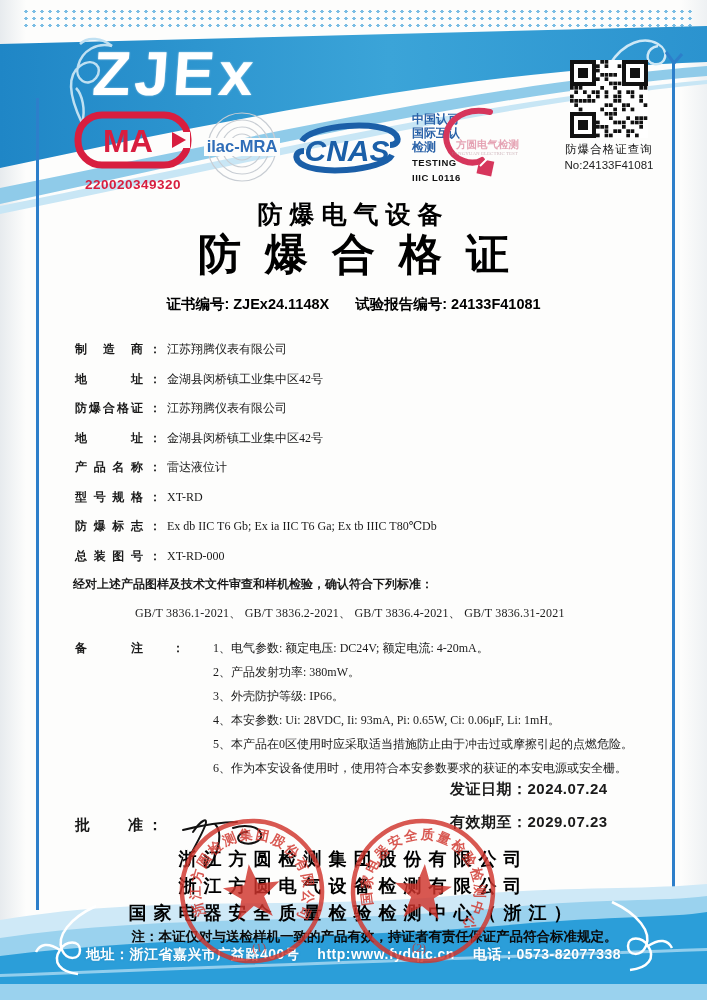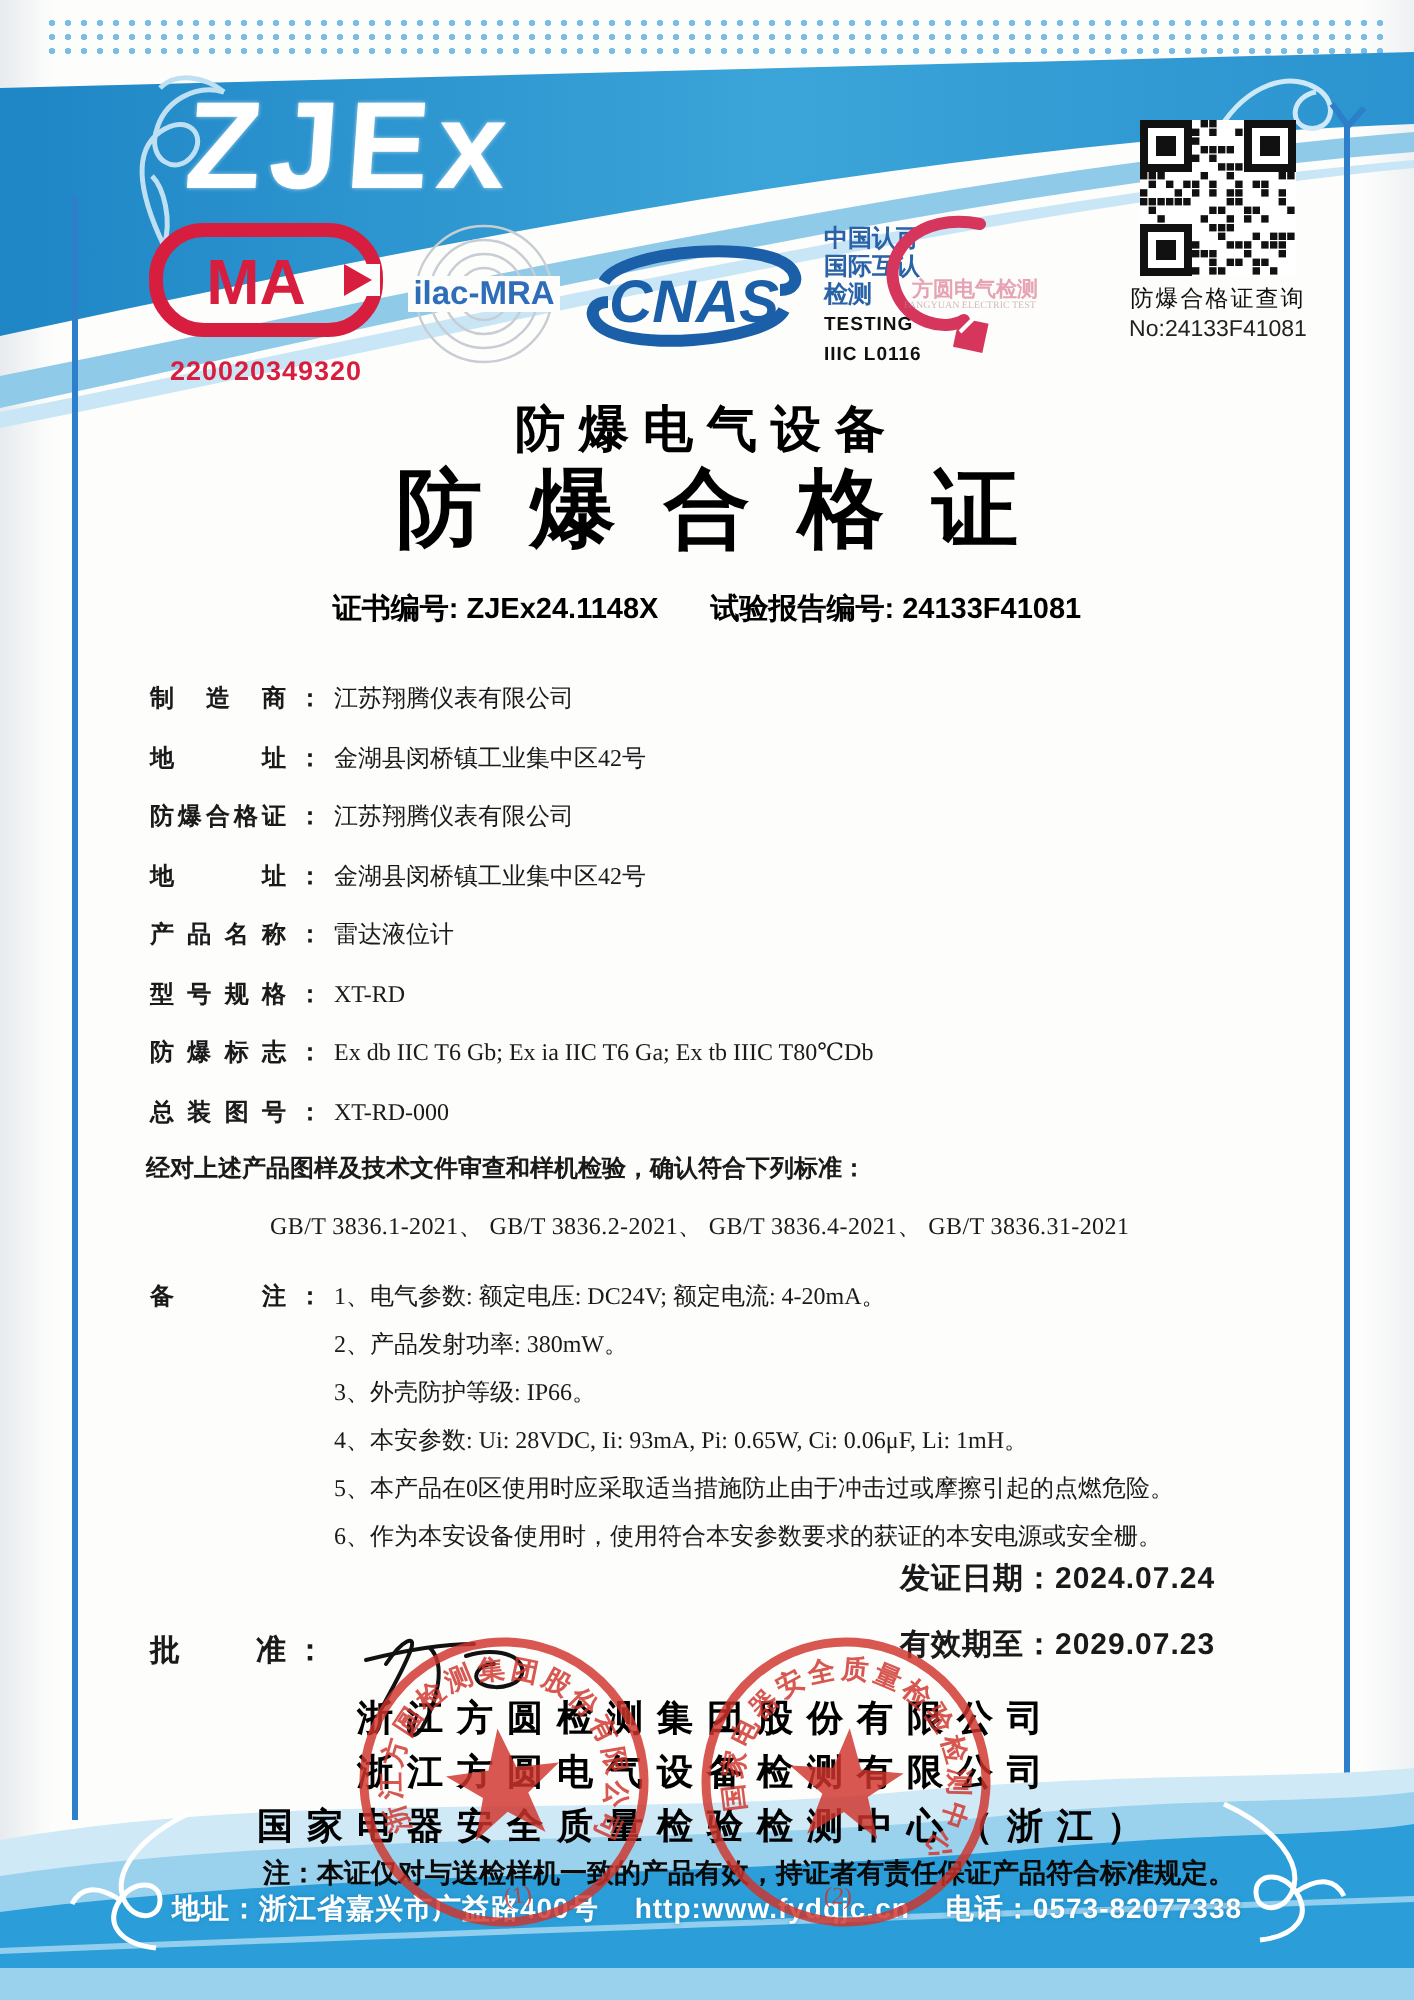--- a/index.html
+++ b/index.html
@@ -69,21 +69,21 @@
   .frow { display:flex; align-items:flex-start; margin-bottom:10.5px; line-height:19px; }
   .flabel {
     display:inline-block; width:68px; flex:0 0 68px;
     font-family:"Liberation Sans",sans-serif; font-weight:bold;
     text-align:justify; text-align-last:justify;
   }
   .fcolon { flex:0 0 24px; text-align:center; font-weight:bold; font-family:"Liberation Sans",sans-serif; }
   .fvalue { flex:1; }
   .statement { font-family:"Liberation Sans",sans-serif; font-weight:bold; margin:4px 0 12px -2px; }
   .standards { margin:0 0 14px 60px; letter-spacing:.2px; }
-  .remarks { display:flex; align-items:flex-start; line-height:24px; }
+  .remarks { display:flex; align-items:flex-start; line-height:24px;gap:23px; }
   .remarks .items { flex:1; }
   .remarks .item { padding-left:2em; text-indent:-2em; }
 
   
   .approve { position:absolute; left:75px; top:778px; z-index:3; display:flex; align-items:flex-start; font-size:15px;margin-top:38px; }
   .sig { margin-left:8px; margin-top:-14px; }
   .dates { position:absolute; left:450px; top:780px; z-index:3; font-family:"Liberation Sans",sans-serif; font-weight:bold; font-size:15px; }
   .dates div { margin-bottom:14px; letter-spacing:.5px; }
 
   

